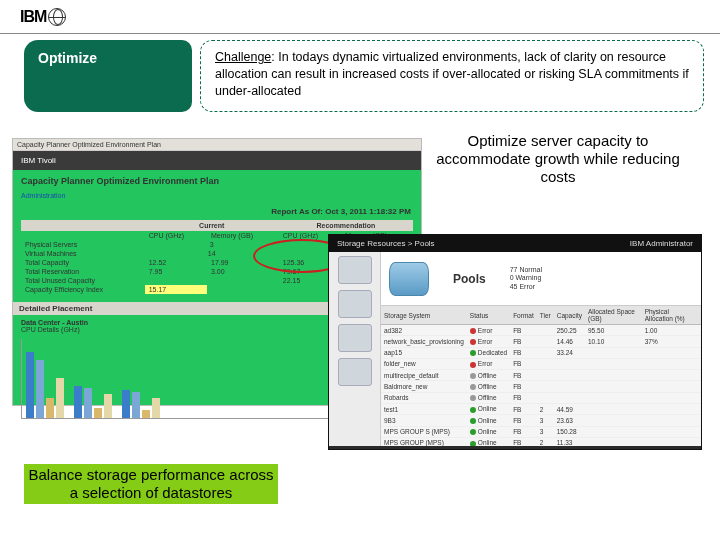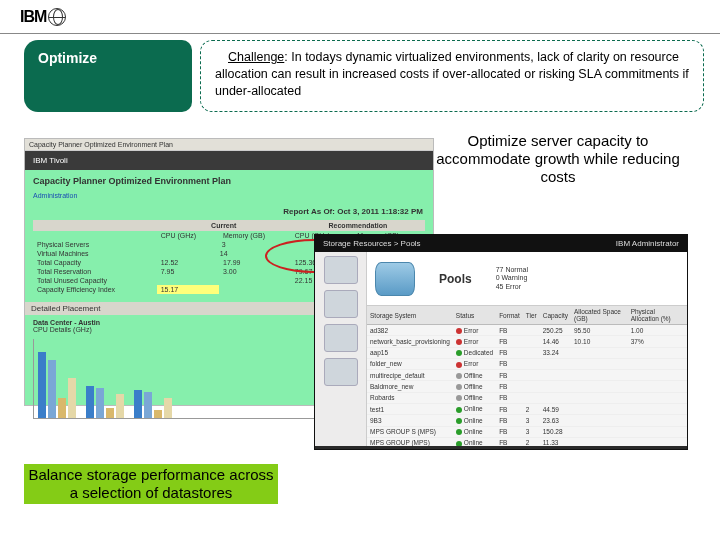--- a/index.html
+++ b/index.html
@@ -9,60 +9,60 @@
   .header-right { display: flex; align-items: center; gap: 2px; }
   .ibm-logo { font-weight: bold; font-size: 16px; letter-spacing: -1px; }
   .globe-icon { width: 18px; height: 18px; border: 1.5px solid #333; border-radius: 50%; position: relative; }
   .globe-icon::before { content: ""; position: absolute; left: 0; right: 0; top: 50%; border-top: 1px solid #333; }
   .globe-icon::after { content: ""; position: absolute; top: 0; bottom: 0; left: 50%; width: 8px; margin-left: -4px; border: 1px solid #333; border-radius: 50%; }
 
   .callout-row { display: flex; padding: 6px 16px 6px 24px; gap: 18px; }
   .pill-left { background: #0b6b4f; color: #fff; width: 158px; border-radius: 14px 0 0 14px; display: flex; align-items: flex-start; padding: 10px 14px; font-weight: bold; font-size: 14px; position: relative; height: 72px; }
   .pill-left::after { content: ""; position: absolute; right: -10px; top: 0; bottom: 0; width: 20px; background: #0b6b4f; border-radius: 0 10px 10px 0; }
   .challenge-box { flex: 1; border: 1px dashed #0b6b4f; border-radius: 12px; padding: 8px 14px; font-size: 12.5px; line-height: 1.35; }
-  .challenge-box .u { text-decoration: underline; margin-left: 13px; }
+  .challenge-box .u { text-decoration: underline; }
 
   .stage { position: relative; width: 100%; height: 380px; margin-top: 4px; padding: 0 20px; }
-  .screenshot1 { position: absolute; left: 24px; top: 16px; width: 410px; height: 268px; border: 1px solid #bbb; background: #86efac; font-size: 8px; color: #333; }
+  .screenshot1 { position: absolute; left: 12px; top: 16px; width: 410px; height: 268px; border: 1px solid #bbb; background: #22c55e; font-size: 8px; color: #333; }
   .s1-top { background: #e2e0d8; padding: 2px 4px; border-bottom: 1px solid #ccc; font-size: 7px; }
   .s1-darkbar { background: #3a3a3a; color: #fff; padding: 5px 8px; font-size: 8px; }
   .s1-title { padding: 6px 8px 2px; font-size: 9px; font-weight: bold; color: #333; }
   .s1-link { color: #1a4db3; padding: 4px 8px 6px; font-size: 7px; }
   .s1-report { text-align: right; padding: 2px 10px; font-size: 8px; font-weight: bold; }
   .s1-table { margin: 2px 8px; font-size: 7px; border-collapse: collapse; width: calc(100% - 16px); }
   .s1-table td { padding: 1px 4px; }
   .s1-table th { background: #d8d6cc; font-weight: bold; padding: 2px 4px; text-align: center; }
   .rec-circle { position: absolute; left: 240px; top: 100px; width: 98px; height: 34px; border: 2.5px solid #cc2020; border-radius: 50%; pointer-events: none; }
   .s1-chart { margin: 6px 8px; height: 80px; display: flex; align-items: flex-end; gap: 10px; border-left: 1px solid #999; border-bottom: 1px solid #999; padding: 0 4px; }
   .barset { display: flex; gap: 2px; align-items: flex-end; }
   .bar { width: 8px; }
   .bA { background: #3a7ec9; } .bB { background: #7aa7d6; } .bC { background: #d9b86b; } .bD { background: #e5d8a8; }
 
   .label-top { position: absolute; right: 32px; top: 6px; width: 260px; background: #fff; text-align: center; font-size: 15px; line-height: 1.2; padding: 4px 2px; }
   .label-bottom { position: absolute; left: 24px; bottom: -2px; width: 254px; background: #84cc16; text-align: center; font-size: 15px; line-height: 1.2; padding: 2px; }
 
-  .screenshot2 { position: absolute; right: 32px; top: 112px; width: 374px; height: 216px; background: #2a2a2a; color: #ddd; font-size: 8px; border: 1px solid #111; }
+  .screenshot2 { position: absolute; right: 18px; top: 112px; width: 374px; height: 216px; background: #2a2a2a; color: #ddd; font-size: 8px; border: 1px solid #111; }
   .s2-top { background: #111; padding: 4px 8px; display: flex; justify-content: space-between; }
   .s2-body { display: flex; height: calc(100% - 20px); background: #f5f5f5; color: #333; }
   .s2-side { width: 52px; background: #edecec; border-right: 1px solid #ccc; display: flex; flex-direction: column; align-items: center; padding-top: 4px; gap: 6px; }
   .s2-sideicon { width: 34px; height: 28px; background: #cfd6dc; border: 1px solid #aab; border-radius: 3px; }
   .s2-main { flex: 1; display: flex; flex-direction: column; }
   .s2-pool { height: 54px; display: flex; align-items: center; gap: 24px; background: #fff; border-bottom: 1px solid #ccc; padding: 0 8px; }
   .pool-cyl { width: 40px; height: 34px; background: linear-gradient(#9ecbe6,#5a9bc6); border-radius: 6px / 10px; border: 1px solid #4b87ad; }
   .pool-title { font-size: 12px; font-weight: bold; }
   .legend { font-size: 7px; line-height: 1.2; }
   .legend span { display: block; }
   .s2-grid { flex: 1; overflow: hidden; }
   .s2-grid table { width: 100%; border-collapse: collapse; font-size: 6.5px; }
   .s2-grid th { background: #e4e4e4; border-bottom: 1px solid #bbb; text-align: left; padding: 2px 3px; font-weight: normal; }
   .s2-grid td { border-bottom: 1px solid #eee; padding: 1.5px 3px; white-space: nowrap; }
   .dot { display: inline-block; width: 6px; height: 6px; border-radius: 50%; margin-right: 2px; vertical-align: middle; }
   .g { background: #2a9d2a; } .r { background: #c33; } .gy { background: #999; }
 
-  .s1-detailed { background: #d8d6cc; padding: 2px 6px; font-weight: normal; margin-top: 8px; font-size: 8px; }
+  .s1-detailed { background: #d8d6cc; padding: 2px 6px; font-weight: bold; margin-top: 8px; font-size: 8px; }
 </style>
 </head>
 <body>
 
 <div class="header">
   <div class="header-right">
     <span class="ibm-logo">IBM</span>
     <span class="globe-icon"></span>
   </div>
 </div>

